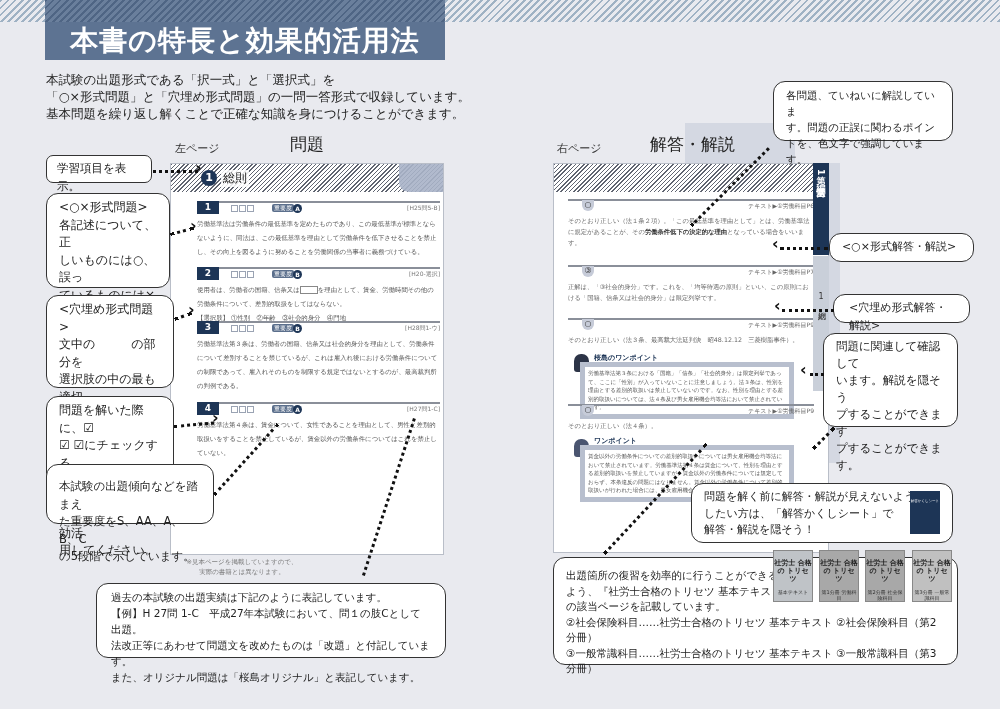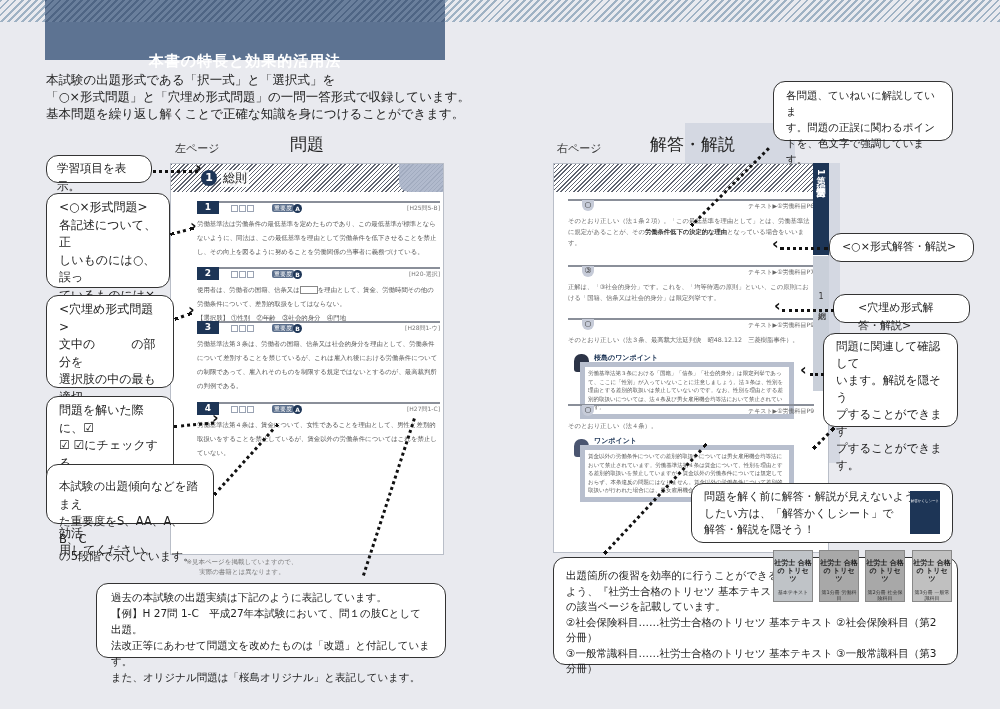--- a/index.html
+++ b/index.html
@@ -5,21 +5,21 @@
   * { box-sizing: border-box; margin: 0; padding: 0; }
   html, body { width: 1000px; height: 709px; overflow: hidden; }
   body { background: #e9eaef; font-family: "DejaVu Sans", sans-serif; color: #222; position: relative; }
 
   .stripe-top { position: absolute; left: 0; top: 0; width: 1000px; height: 22px;
     background: repeating-linear-gradient(135deg, #9fb2c4 0 2px, #e9eaef 2px 5px); }
   .title-band { position: absolute; left: 45px; top: 0; width: 400px; height: 60px; background: #5d7392; }
   .title-band .hatch { position: absolute; left: 0; top: 0; width: 100%; height: 22px;
     background: repeating-linear-gradient(135deg, #4f6584 0 2px, #6a7f9c 2px 5px); }
   .title-band .title { position: absolute; left: 0; top: 22px; width: 100%; height: 38px;
-    text-align: center; color: #fff; font-size: 15px; font-weight: bold; line-height: 38px; letter-spacing: 1px; margin-top: 20px; }
+    text-align: center; color: #fff; font-size: 28px; font-weight: bold; line-height: 38px; letter-spacing: 1px; }
 
   .intro { position: absolute; left: 46px; top: 71px; font-size: 12.5px; line-height: 17px; color: #222; }
 
   .page-label { position: absolute; font-size: 11px; color: #333; }
   .page-title { position: absolute; font-size: 17px; color: #222; }
 
   
   .page { position: absolute; background: #fff; border: 1px solid #b9bec8; }
   .left-page { left: 170px; top: 163px; width: 274px; height: 392px; }
   .right-page { left: 553px; top: 163px; width: 276px; height: 390px; }
@@ -222,21 +222,21 @@
 <div class="side-tab2">
   <div style="height:32px;"></div>
   <div class="sub">1</div>
   <div class="sub" style="writing-mode:vertical-rl;margin:0 auto;">総則</div>
 </div>
 <div class="side-tab" style="height:92px;">
   <div style="writing-mode:vertical-rl;margin:0 auto;">第1編</div>
   <div style="writing-mode:vertical-rl;margin:6px auto 0;">労基法</div>
 </div>
 
-<div class="callout callout-text" style="left:46px;top:155px;width:106px;height:28px;padding:4px 10px;">学習項目を表示。</div>
+<div class="callout callout-text" style="left:46px;top:155px;width:106px;height:28px;padding:4px 10px;border-radius:7px;">学習項目を表示。</div>
 
 <div class="callout callout-text" style="left:46px;top:193px;width:124px;height:95px;padding:5px 12px;font-size:12px;">
   <div>&lt;○×形式問題&gt;</div>
   <div>各記述について、正</div>
   <div>しいものには○、誤っ</div>
   <div>ているものには×を</div>
   <div>答えてください。</div>
 </div>
 
 <div class="callout callout-text" style="left:46px;top:295px;width:128px;height:93px;padding:5px 12px;font-size:12px;">
@@ -268,21 +268,21 @@
   <div>また、オリジナル問題は「桜島オリジナル」と表記しています。</div>
 </div>
 
 <div class="callout callout-text" style="left:773px;top:81px;width:180px;height:60px;padding:5px 12px;font-size:10.5px;line-height:16px;">
   <div>各問題、ていねいに解説していま</div>
   <div>す。問題の正誤に関わるポイン</div>
   <div>トを、色文字で強調しています。</div>
 </div>
 
 <div class="callout callout-text" style="left:829px;top:233px;width:145px;height:29px;padding:4px 12px;font-size:11px;">&lt;○×形式解答・解説&gt;</div>
-<div class="callout callout-text" style="left:833px;top:294px;width:137px;height:29px;padding:4px 24px;font-size:11px;">&lt;穴埋め形式解答・解説&gt;</div>
+<div class="callout callout-text" style="left:833px;top:294px;width:137px;height:29px;padding:4px 15px;font-size:11px;">&lt;穴埋め形式解答・解説&gt;</div>
 
 <div class="callout callout-text" style="left:823px;top:333px;width:135px;height:94px;padding:4px 12px;font-size:11.5px;line-height:17px;">
   <div>問題に関連して確認して</div>
   <div>います。解説を隠そう</div>
   <div>プすることができます</div>
   <div>プすることができます。</div>
 </div>
 
 <div class="callout callout-text" style="left:691px;top:483px;width:262px;height:60px;padding:5px 12px;font-size:11px;line-height:16.5px;">
   <div>問題を解く前に解答・解説が見えないように</div>

